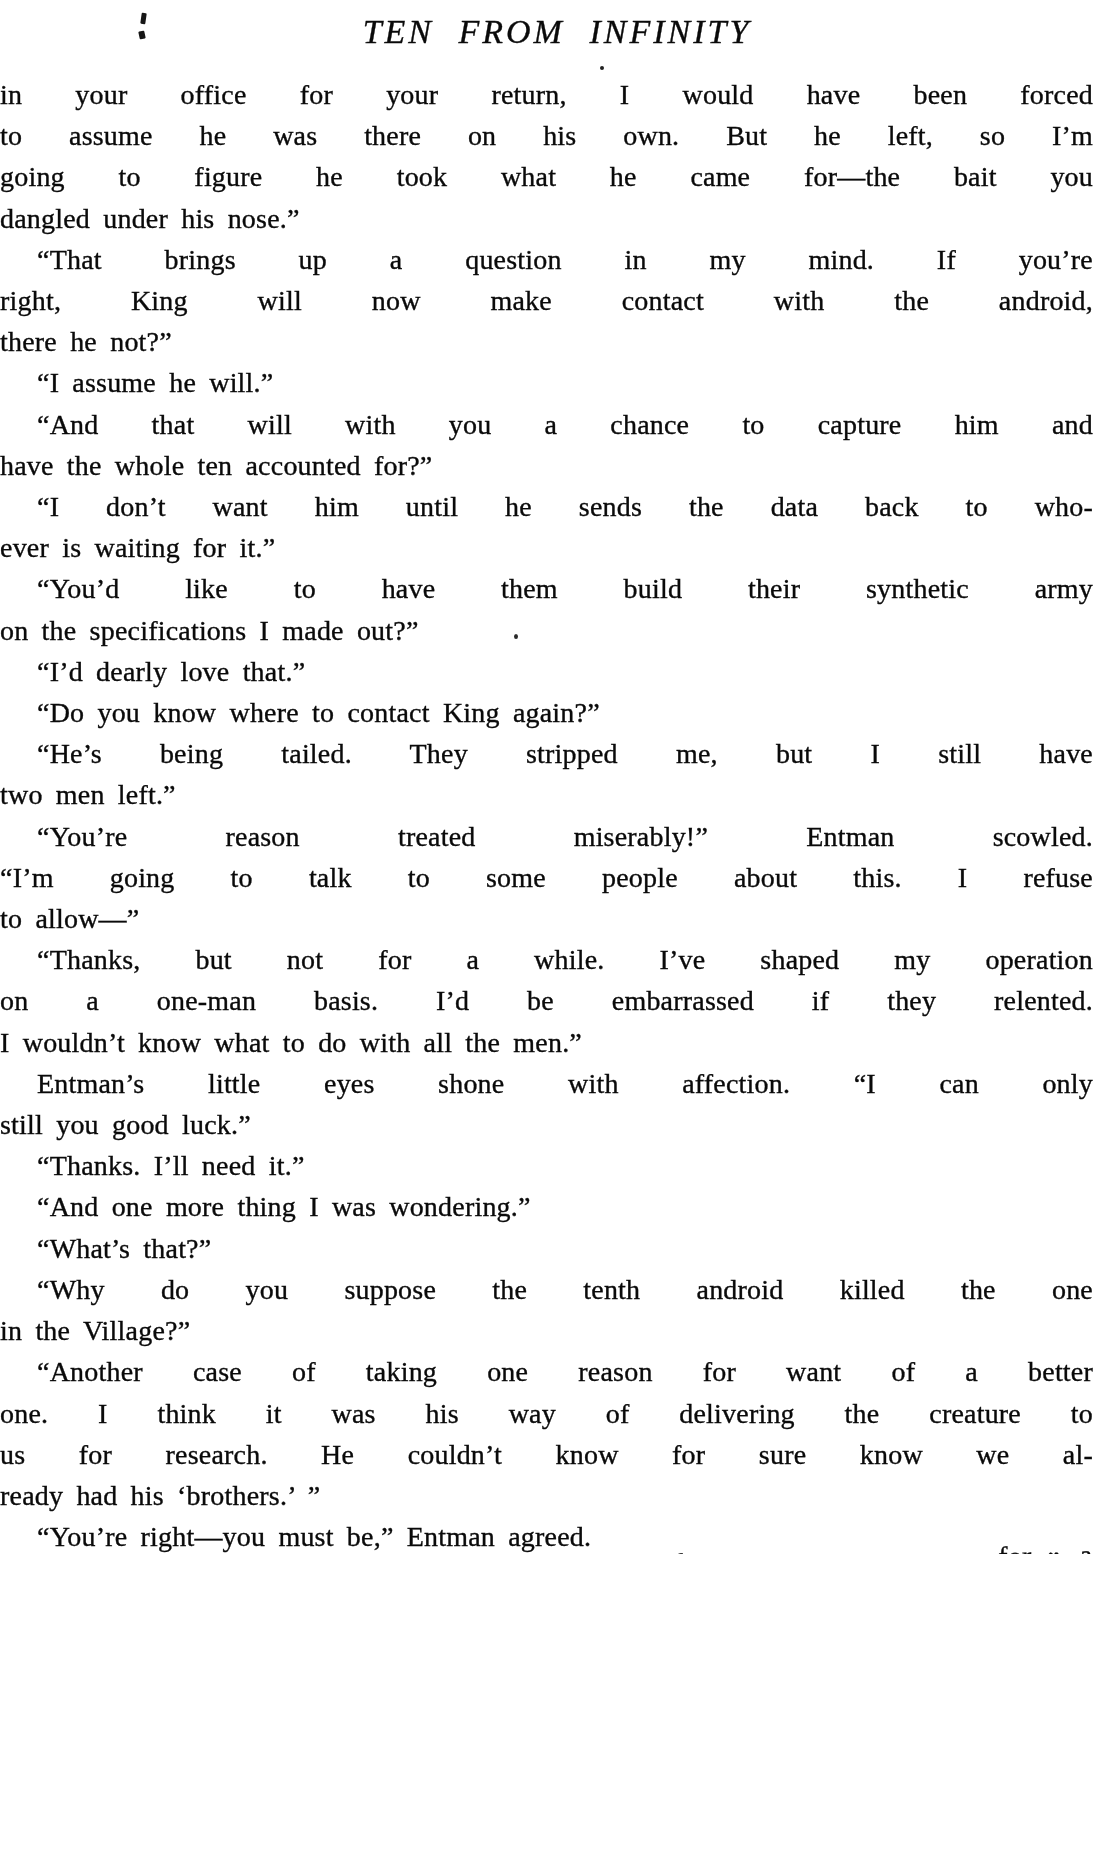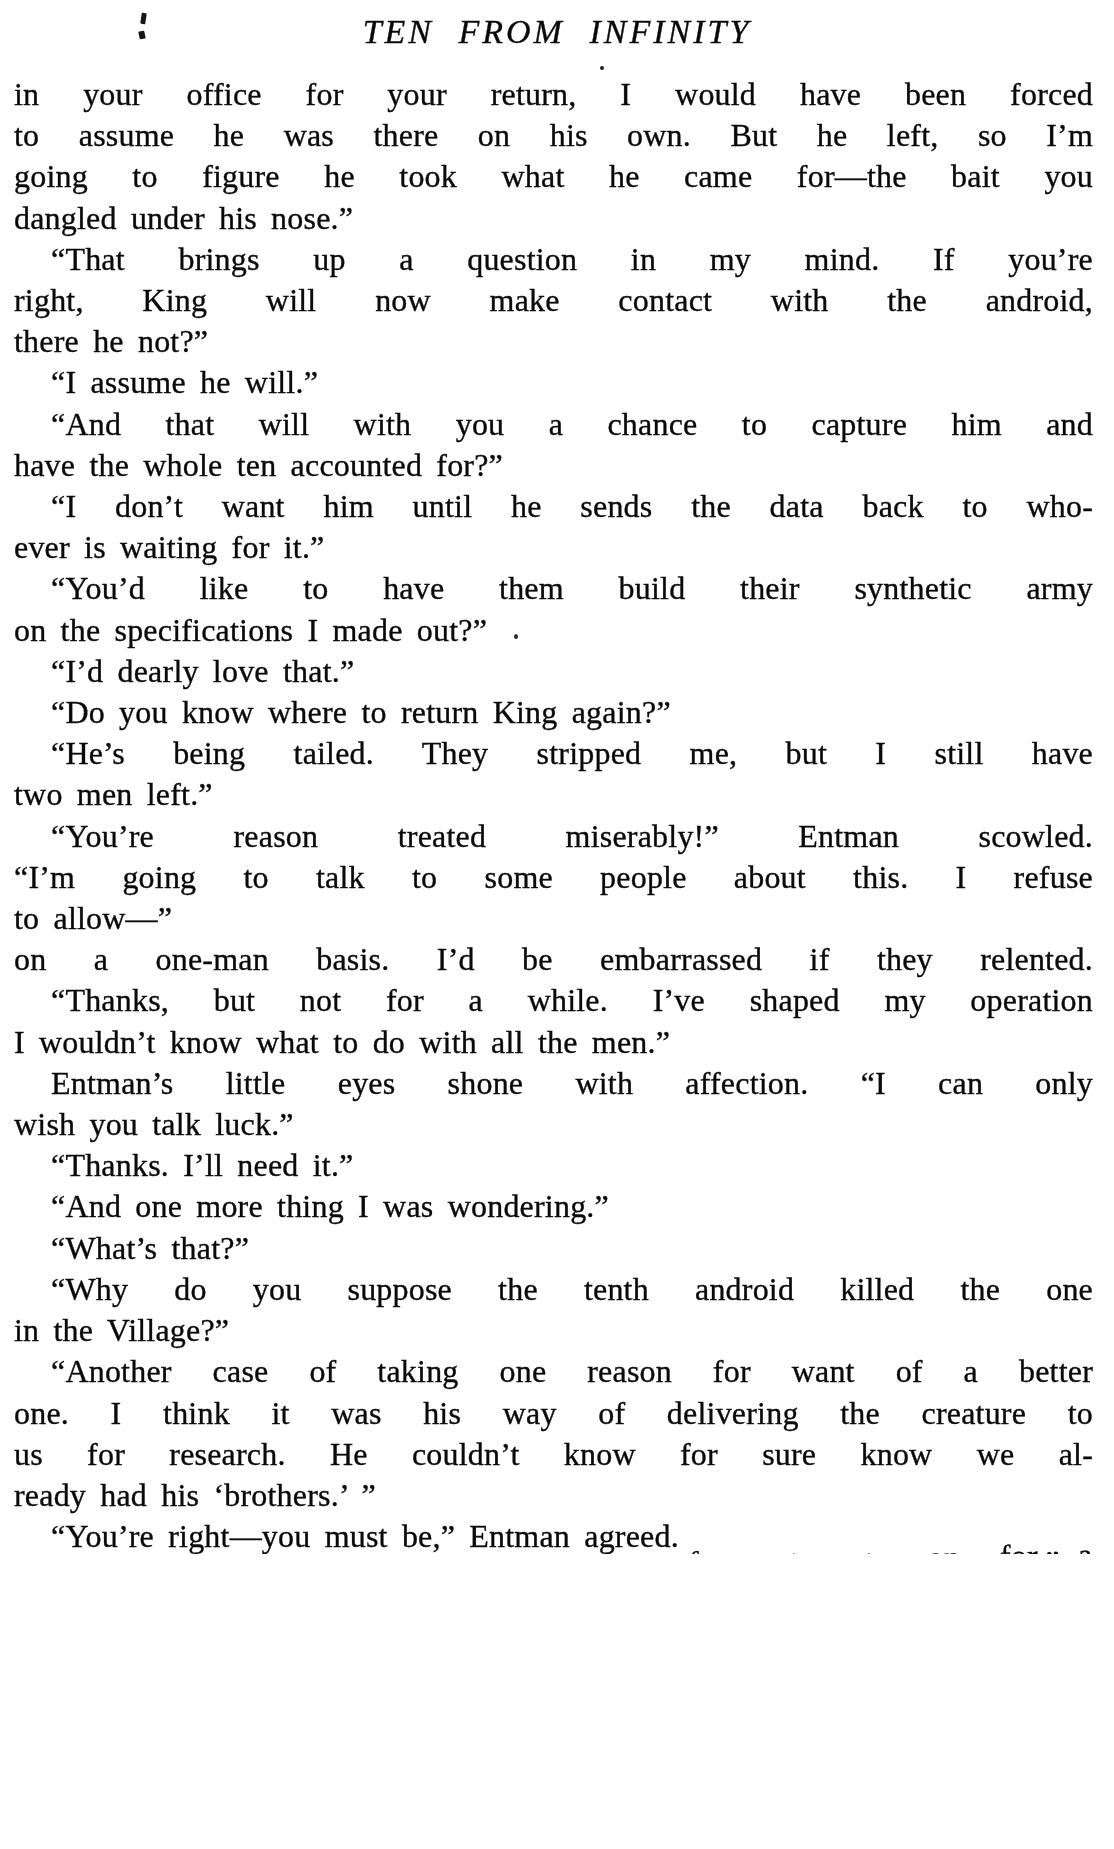--- a/index.html
+++ b/index.html
@@ -21,22 +21,22 @@
     text-align: center;
     font-style: italic;
     font-weight: normal;
     font-size: 34px;
     line-height: 44px;
     letter-spacing: 3px;
     word-spacing: 13px;
   }
 
   .page-body {
-    margin: 20px 21px 0 14px;
-    font-size: 32px;
+    margin: 20px 21px 0 0;
+    font-size: 28px;
     line-height: 41.2px;
     letter-spacing: 0.2px;
   }
 
   .para { margin: 0; }
 
   .line {
     display: block;
     text-align: justify;
     text-align-last: justify;
@@ -98,39 +98,39 @@
         <div class="line line-1 last">ever is waiting for it.”</div>
       </div>
       <div class="para para-5 indent">
         <div class="line line-0 first">“You’d like to have them build their synthetic army</div>
         <div class="line line-1 last">on the specifications I made out?”</div>
       </div>
       <div class="para para-6 indent">
         <div class="line line-0 first last">“I’d dearly love that.”</div>
       </div>
       <div class="para para-7 indent">
-        <div class="line line-0 first last">“Do you know where to return King again?”</div>
+        <div class="line line-0 first last">“Do you know where to contact King again?”</div>
       </div>
       <div class="para para-8 indent">
         <div class="line line-0 first">“He’s being tailed. They stripped me, but I still have</div>
         <div class="line line-1 last">two men left.”</div>
       </div>
       <div class="para para-9 indent">
         <div class="line line-0 first">“You’re reason treated miserably!” Entman scowled.</div>
         <div class="line line-1">“I’m going to talk to some people about this. I refuse</div>
         <div class="line line-2 last">to allow—”</div>
       </div>
       <div class="para para-10 indent">
+        <div class="line line-0 first">“Thanks, but not for a while. I’ve shaped my operation</div>
         <div class="line line-1">on a one-man basis. I’d be embarrassed if they relented.</div>
-        <div class="line line-0 first">“Thanks, but not for a while. I’ve shaped my operation</div>
         <div class="line line-2 last">I wouldn’t know what to do with all the men.”</div>
       </div>
       <div class="para para-11 indent">
         <div class="line line-0 first">Entman’s little eyes shone with affection. “I can only</div>
-        <div class="line line-1 last">wish you talk luck.”</div>
+        <div class="line line-1 last">still you good luck.”</div>
       </div>
       <div class="para para-12 indent">
         <div class="line line-0 first last">“Thanks. I’ll need it.”</div>
       </div>
       <div class="para para-13 indent">
         <div class="line line-0 first last">“And one more thing I was wondering.”</div>
       </div>
       <div class="para para-14 indent">
         <div class="line line-0 first last">“What’s that?”</div>
       </div>

